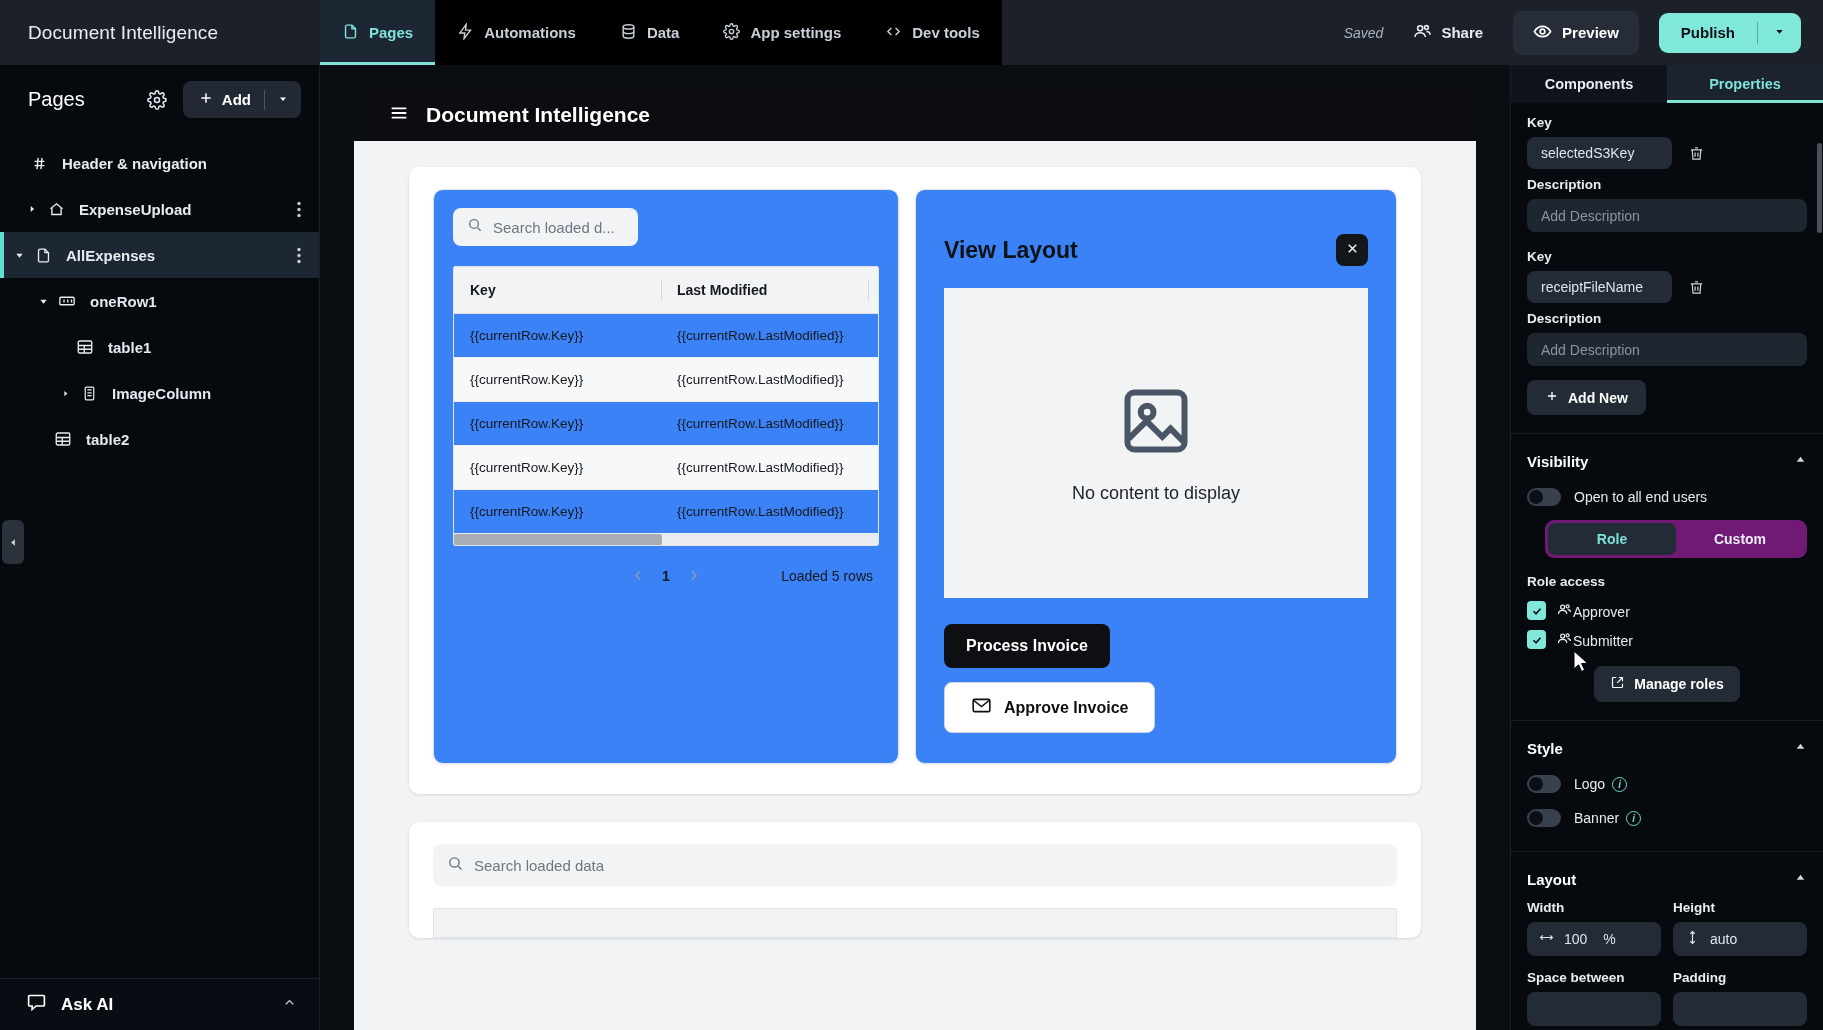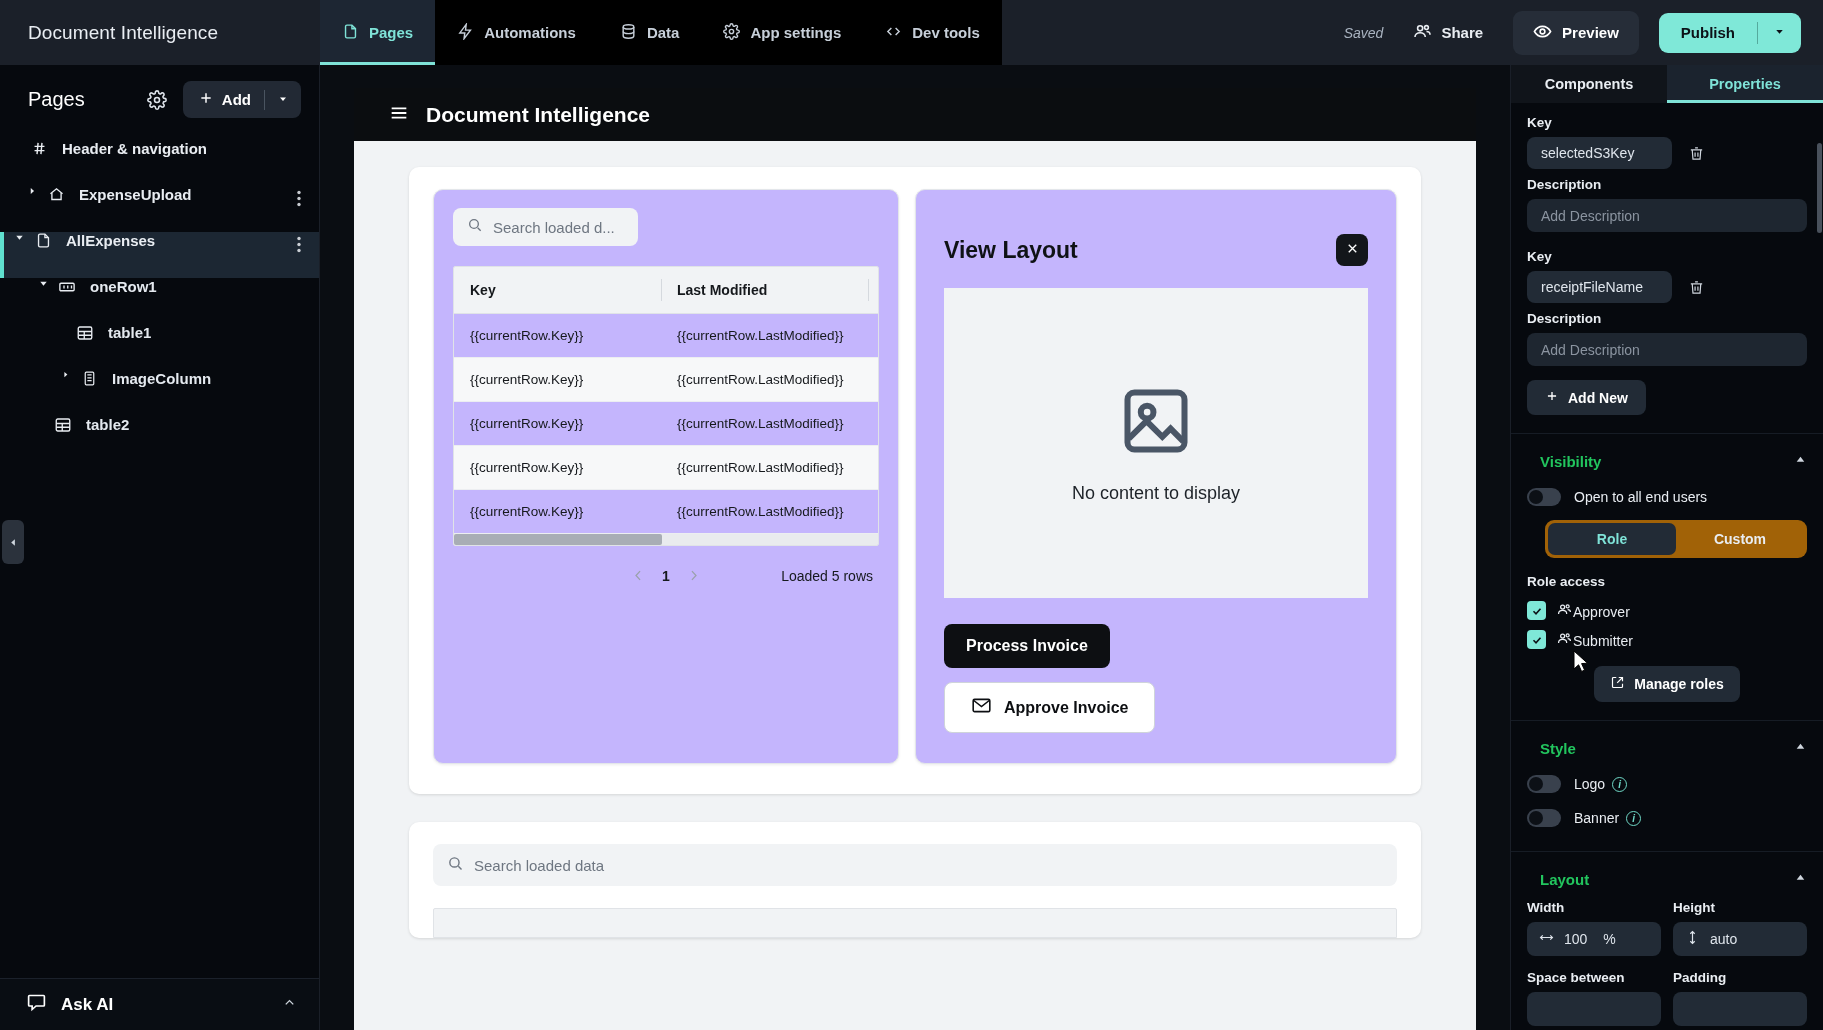--- a/index.html
+++ b/index.html
@@ -84,21 +84,21 @@
   }
   .add-btn {
     display: flex; align-items: center; gap: 8px;
     color: #fff; font-size: 15px; font-weight: bold; padding: 9px 13px 9px 15px;
   }
   .add-div { width: 1px; height: 20px; background: #4a5460; }
   .add-caret { padding: 9px 12px; display: flex; }
 
   .tree { padding-top: 8px; flex: 1 1 auto; overflow: hidden; }
   .tree-row {
-    display: flex; align-items: flex-start; height: 46px;
+    display: flex; align-items: center; height: 46px;
     color: #e9edf2; font-size: 15px; font-weight: bold; cursor: pointer;
     position: relative; padding-right: 14px;
   }
   .tree-row.selected { background: #1c2733; }
   .tree-row.selected::before {
     content: ""; position: absolute; left: 0; top: 0; bottom: 0;
     width: 4px; background: #5fe0cf;
   }
   .tw { width: 26px; display: flex; justify-content: center; align-items: center; flex: 0 0 auto; }
   .tree-icon { width: 22px; display: flex; justify-content: center; align-items: center; flex: 0 0 auto; margin-right: 12px; }
@@ -132,21 +132,21 @@
   }
   .app-title { color: #fff; font-size: 21px; font-weight: bold; }
 
   .app-body { flex: 1 1 auto; overflow: hidden; padding: 0; }
   .panel-row {
     background: #fff; border-radius: 10px; margin: 26px 55px 0 55px;
     display: flex; gap: 16px; padding: 22px 24px 30px 24px;
     box-shadow: 0 1px 3px rgba(0,0,0,.12);
   }
   .card {
-    background: #c4b5fd; border: 1px solid #e3e6ea; border-radius: 10px;
+    background: #3b82f6; border: 1px solid #e3e6ea; border-radius: 10px;
     box-shadow: 0 1px 3px rgba(0,0,0,.08);
   }
   .table-card { width: 466px; flex: 0 0 466px; padding: 18px 19px 14px 19px; }
   .search-box {
     background: #f1f3f5; border-radius: 8px; height: 38px;
     display: flex; align-items: center; gap: 10px; padding: 0 14px;
     width: 185px; cursor: text;
   }
   .search-ph { color: #6e7681; font-size: 15px; }
   .grid-wrap {
@@ -251,33 +251,33 @@
   .addnew-wrap { display: flex; justify-content: flex-start; padding: 14px 0 4px 0; }
   .addnew {
     background: #222b36; border: none; border-radius: 8px; color: #fff;
     font-size: 14px; font-weight: bold; padding: 9px 18px; cursor: pointer;
     display: flex; align-items: center; gap: 9px; font-family: inherit;
   }
   .sec-head {
     display: flex; align-items: center; justify-content: space-between;
     padding: 8px 0 12px 0; cursor: pointer;
   }
-  .sec-title { font-size: 15px; font-weight: bold; color: #22c55e; margin-left: 13px; }
+  .sec-title { font-size: 15px; font-weight: bold; color: #ffffff; }
   .toggle-row { display: flex; align-items: center; gap: 13px; padding: 6px 0 10px 0; }
   .toggle {
     width: 34px; height: 18px; background: #39414d; border-radius: 9px;
     position: relative; cursor: pointer; flex: 0 0 auto;
   }
   .toggle::after {
     content: ""; position: absolute; left: 2px; top: 2px;
     width: 14px; height: 14px; border-radius: 50%; background: #0c1016;
   }
   .toggle-label { font-size: 14px; color: #e9edf2; display: flex; align-items: center; gap: 7px; }
   .segmented {
-    display: flex; background: #a16207; border-radius: 9px; padding: 3px;
+    display: flex; background: #701a75; border-radius: 9px; padding: 3px;
     margin: 4px 0 14px 18px;
   }
   .seg {
     flex: 1 1 50%; text-align: center; font-size: 14px; font-weight: bold;
     padding: 8px 0; border-radius: 7px; cursor: pointer; color: #e9edf2;
   }
   .seg.active { background: #222b36; color: #7fe3d8; }
   .chk-row { display: flex; align-items: center; gap: 11px; padding: 5px 0; }
   .chk {
     width: 19px; height: 19px; border-radius: 4px; background: #7fe8d8;

